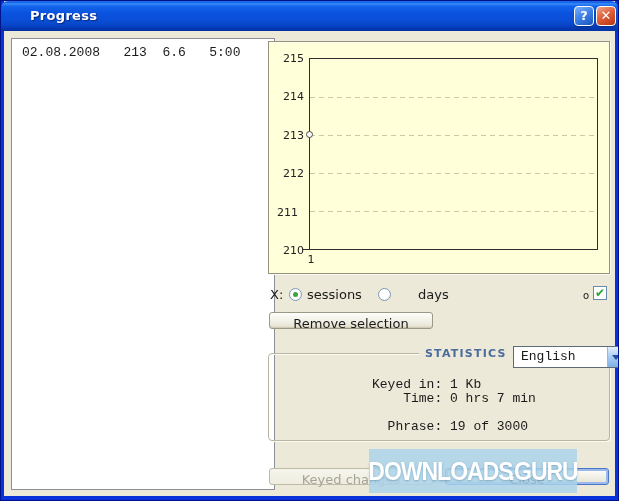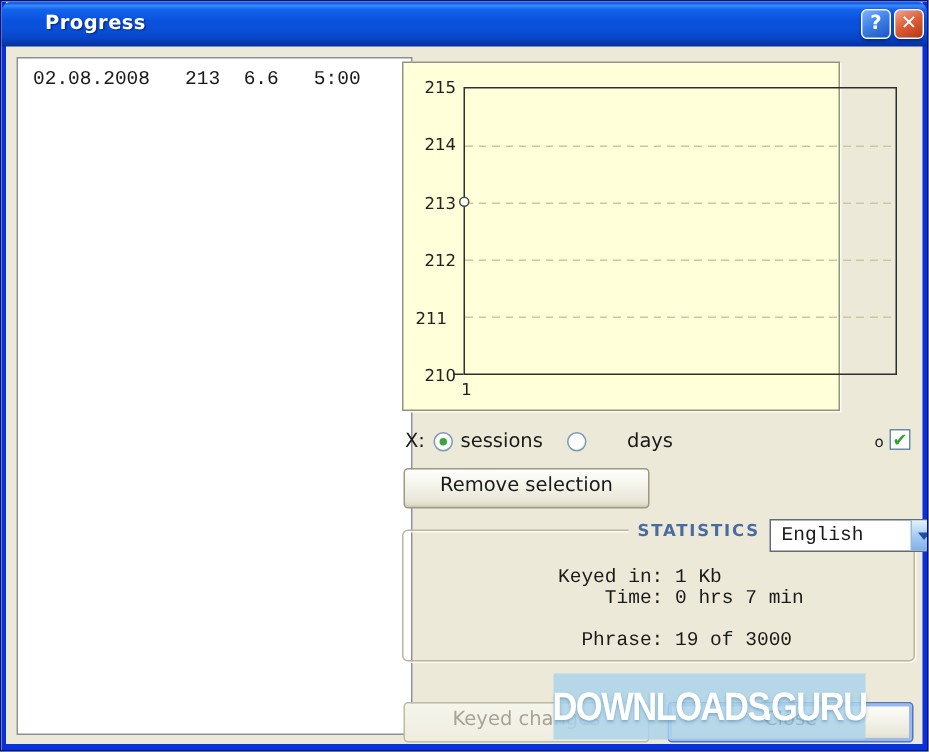--- a/index.html
+++ b/index.html
@@ -30,21 +30,21 @@
   .listbox{
     position:absolute;left:10px;top:37px;width:264px;height:452px;
     background:#fff;border:1px solid #8A8F98;
   }
   .list-row{
     font-family:"Liberation Mono","DejaVu Sans Mono",monospace;font-size:13px;color:#1a1a1a;
     padding:6px 0 0 10px;white-space:pre;
   }
 
   .chart-panel{
-    position:absolute;left:267px;top:40px;width:292px;height:233px;
+    position:absolute;left:267px;top:40px;width:342px;height:233px;
     background:#FFFFDA;border:1px solid #95937E;
     box-shadow:1px 1px 0 #FBFAF2, inset 1px 1px 0 rgba(255,255,255,.55);
   }
   .plot{
     position:absolute;left:40px;top:16px;width:289px;height:192px;
     border:1px solid #2E2E2E;
   }
   .grid{position:absolute;left:0;right:0;height:1px;
     background:repeating-linear-gradient(90deg,#C9C99C 0,#C9C99C 5px,transparent 5px,transparent 9px);}
   .g1{top:20%;} .g2{top:40%;} .g3{top:60%;} .g4{top:80%;}
@@ -71,21 +71,21 @@
   .radio.checked::after{
     content:"";position:absolute;left:3px;top:3px;width:5px;height:5px;border-radius:50%;background:#3DA43D;
   }
   .checkbox{
     position:absolute;left:592px;top:285px;width:14px;height:14px;
     border:1px solid #6A8BA8;background:#fff;color:#2BA52B;
     font-size:12px;line-height:12px;font-weight:bold;text-align:center;
   }
 
   .xp-btn{
-    position:absolute;height:27px;border:1px solid #9C9A86;border-radius:3px;
+    position:absolute;height:17px;border:1px solid #9C9A86;border-radius:3px;
     background:linear-gradient(180deg,#FEFEFB 0%,#F4F3EA 45%,#EAE8DA 80%,#DCD8C4 100%);
     font-size:13px;color:#1a1a1a;text-align:center;line-height:21px;cursor:default;
     box-shadow:inset 0 -1px 0 #CFCBB4;
   }
   .btn-remove-selection{left:268px;top:311px;width:164px;}
   .btn-remove-failures{left:444px;top:311px;width:164px;}
   .btn-save{left:268px;top:467px;width:164px;color:#A6A495;border-color:#BDBAA6;
     background:linear-gradient(180deg,#F6F5EC,#EFEDE0);box-shadow:none;}
   .btn-close{left:444px;top:467px;width:164px;border-color:#4E76C8;
     box-shadow:inset 0 0 0 2px #9CB9EC, inset 0 -1px 0 #CFCBB4;}

